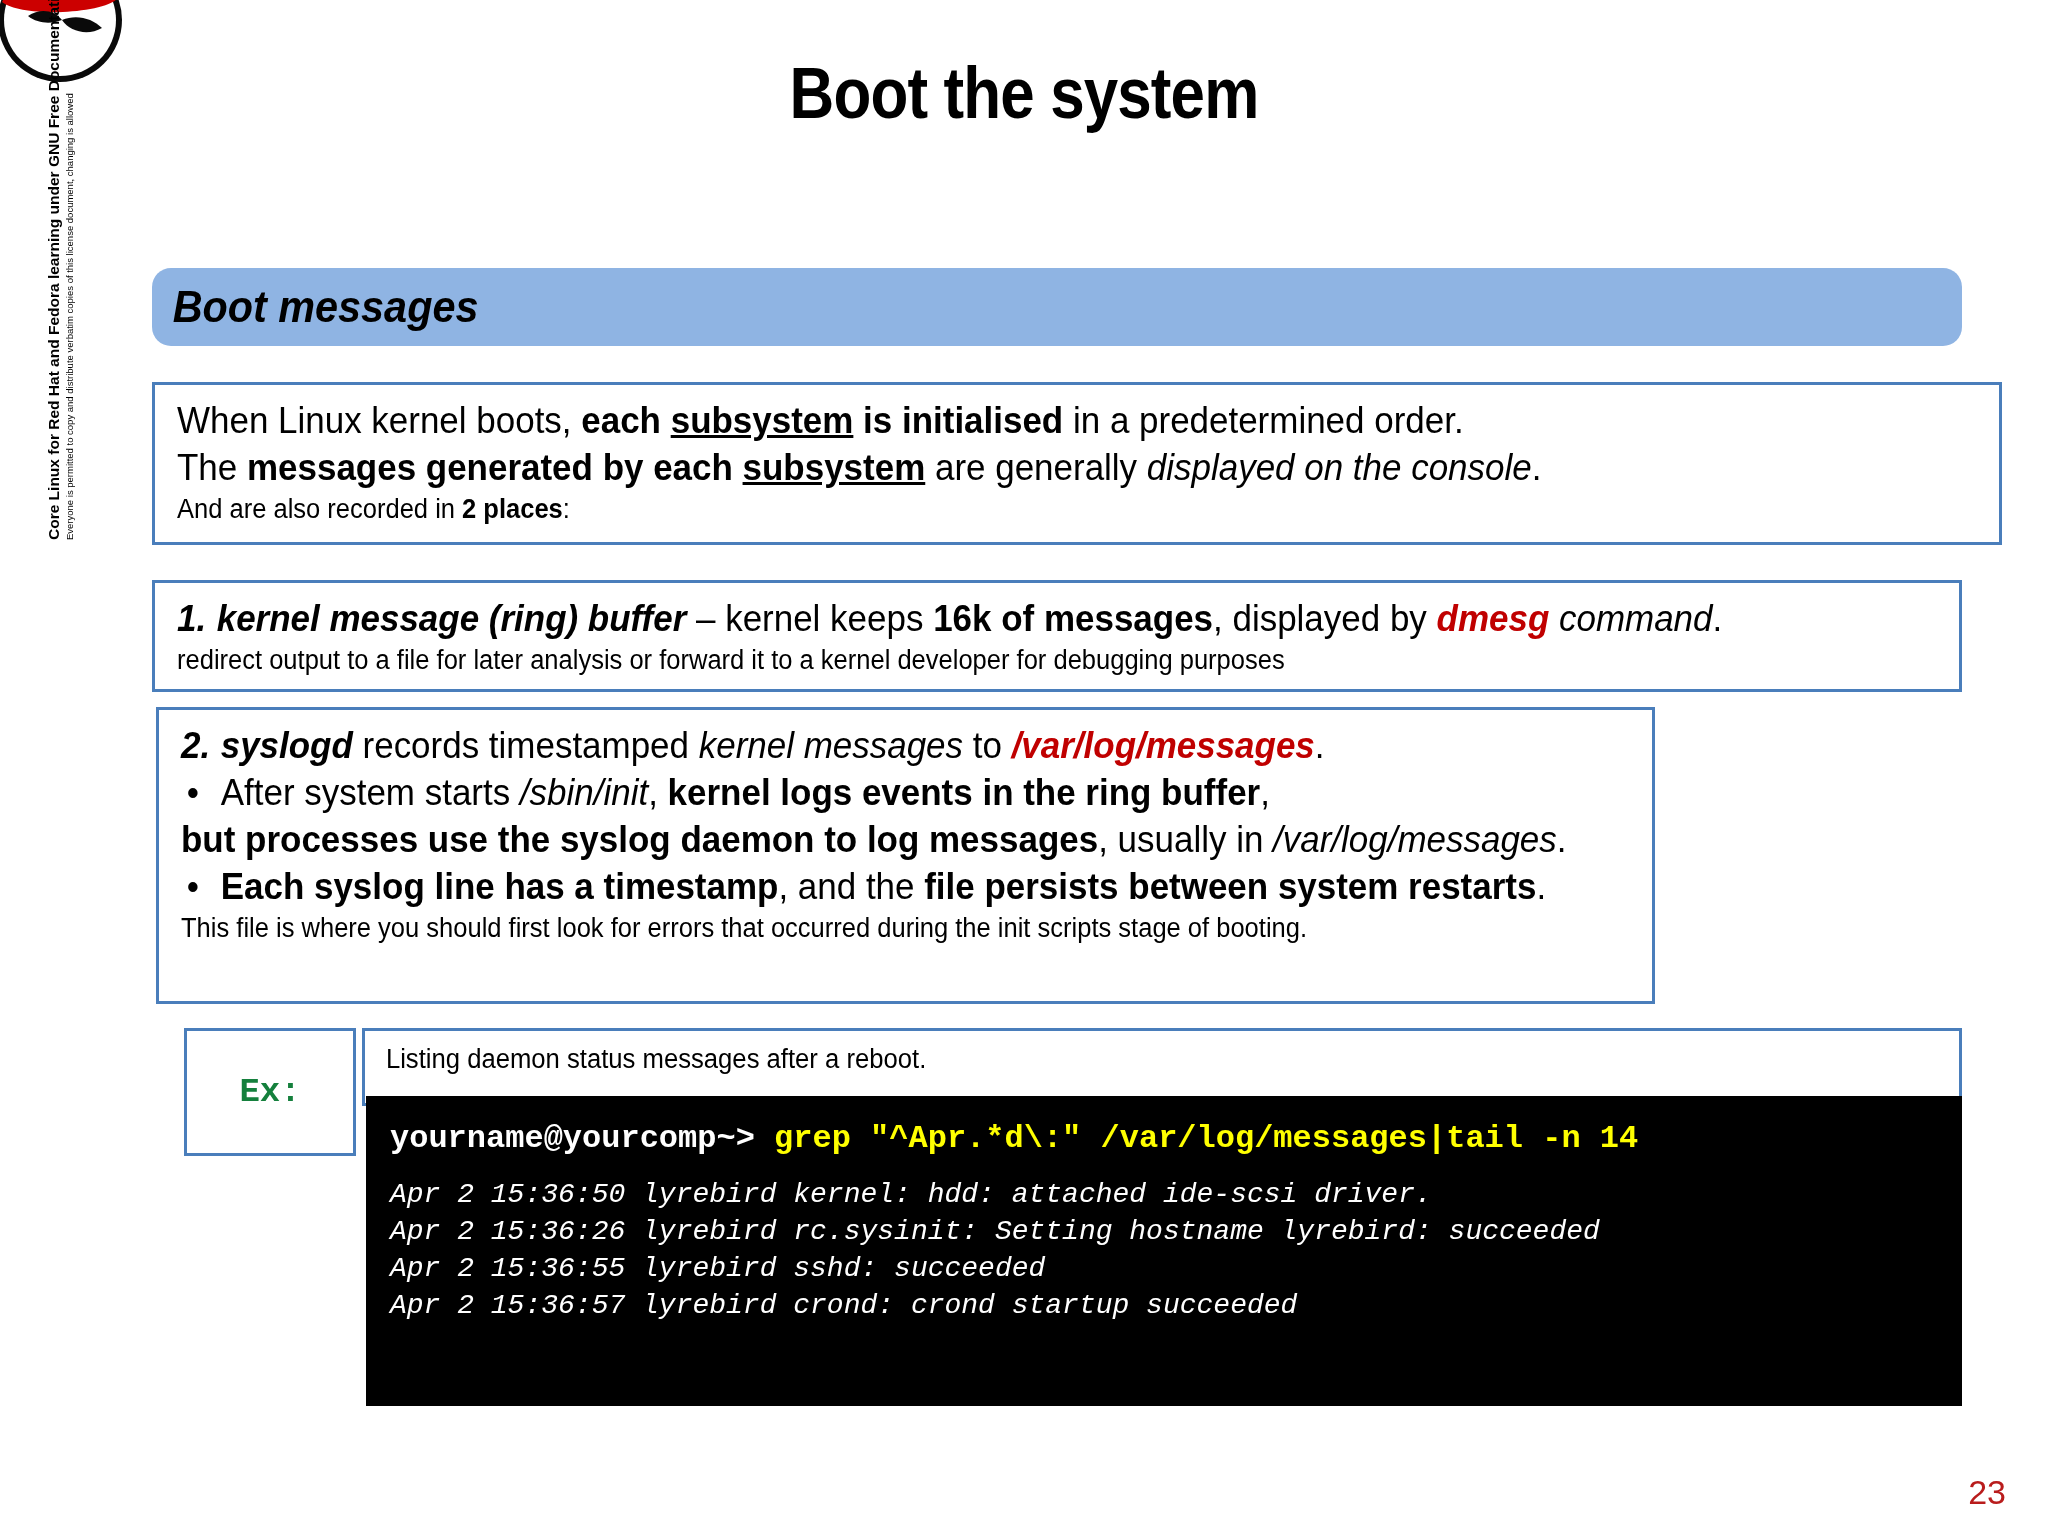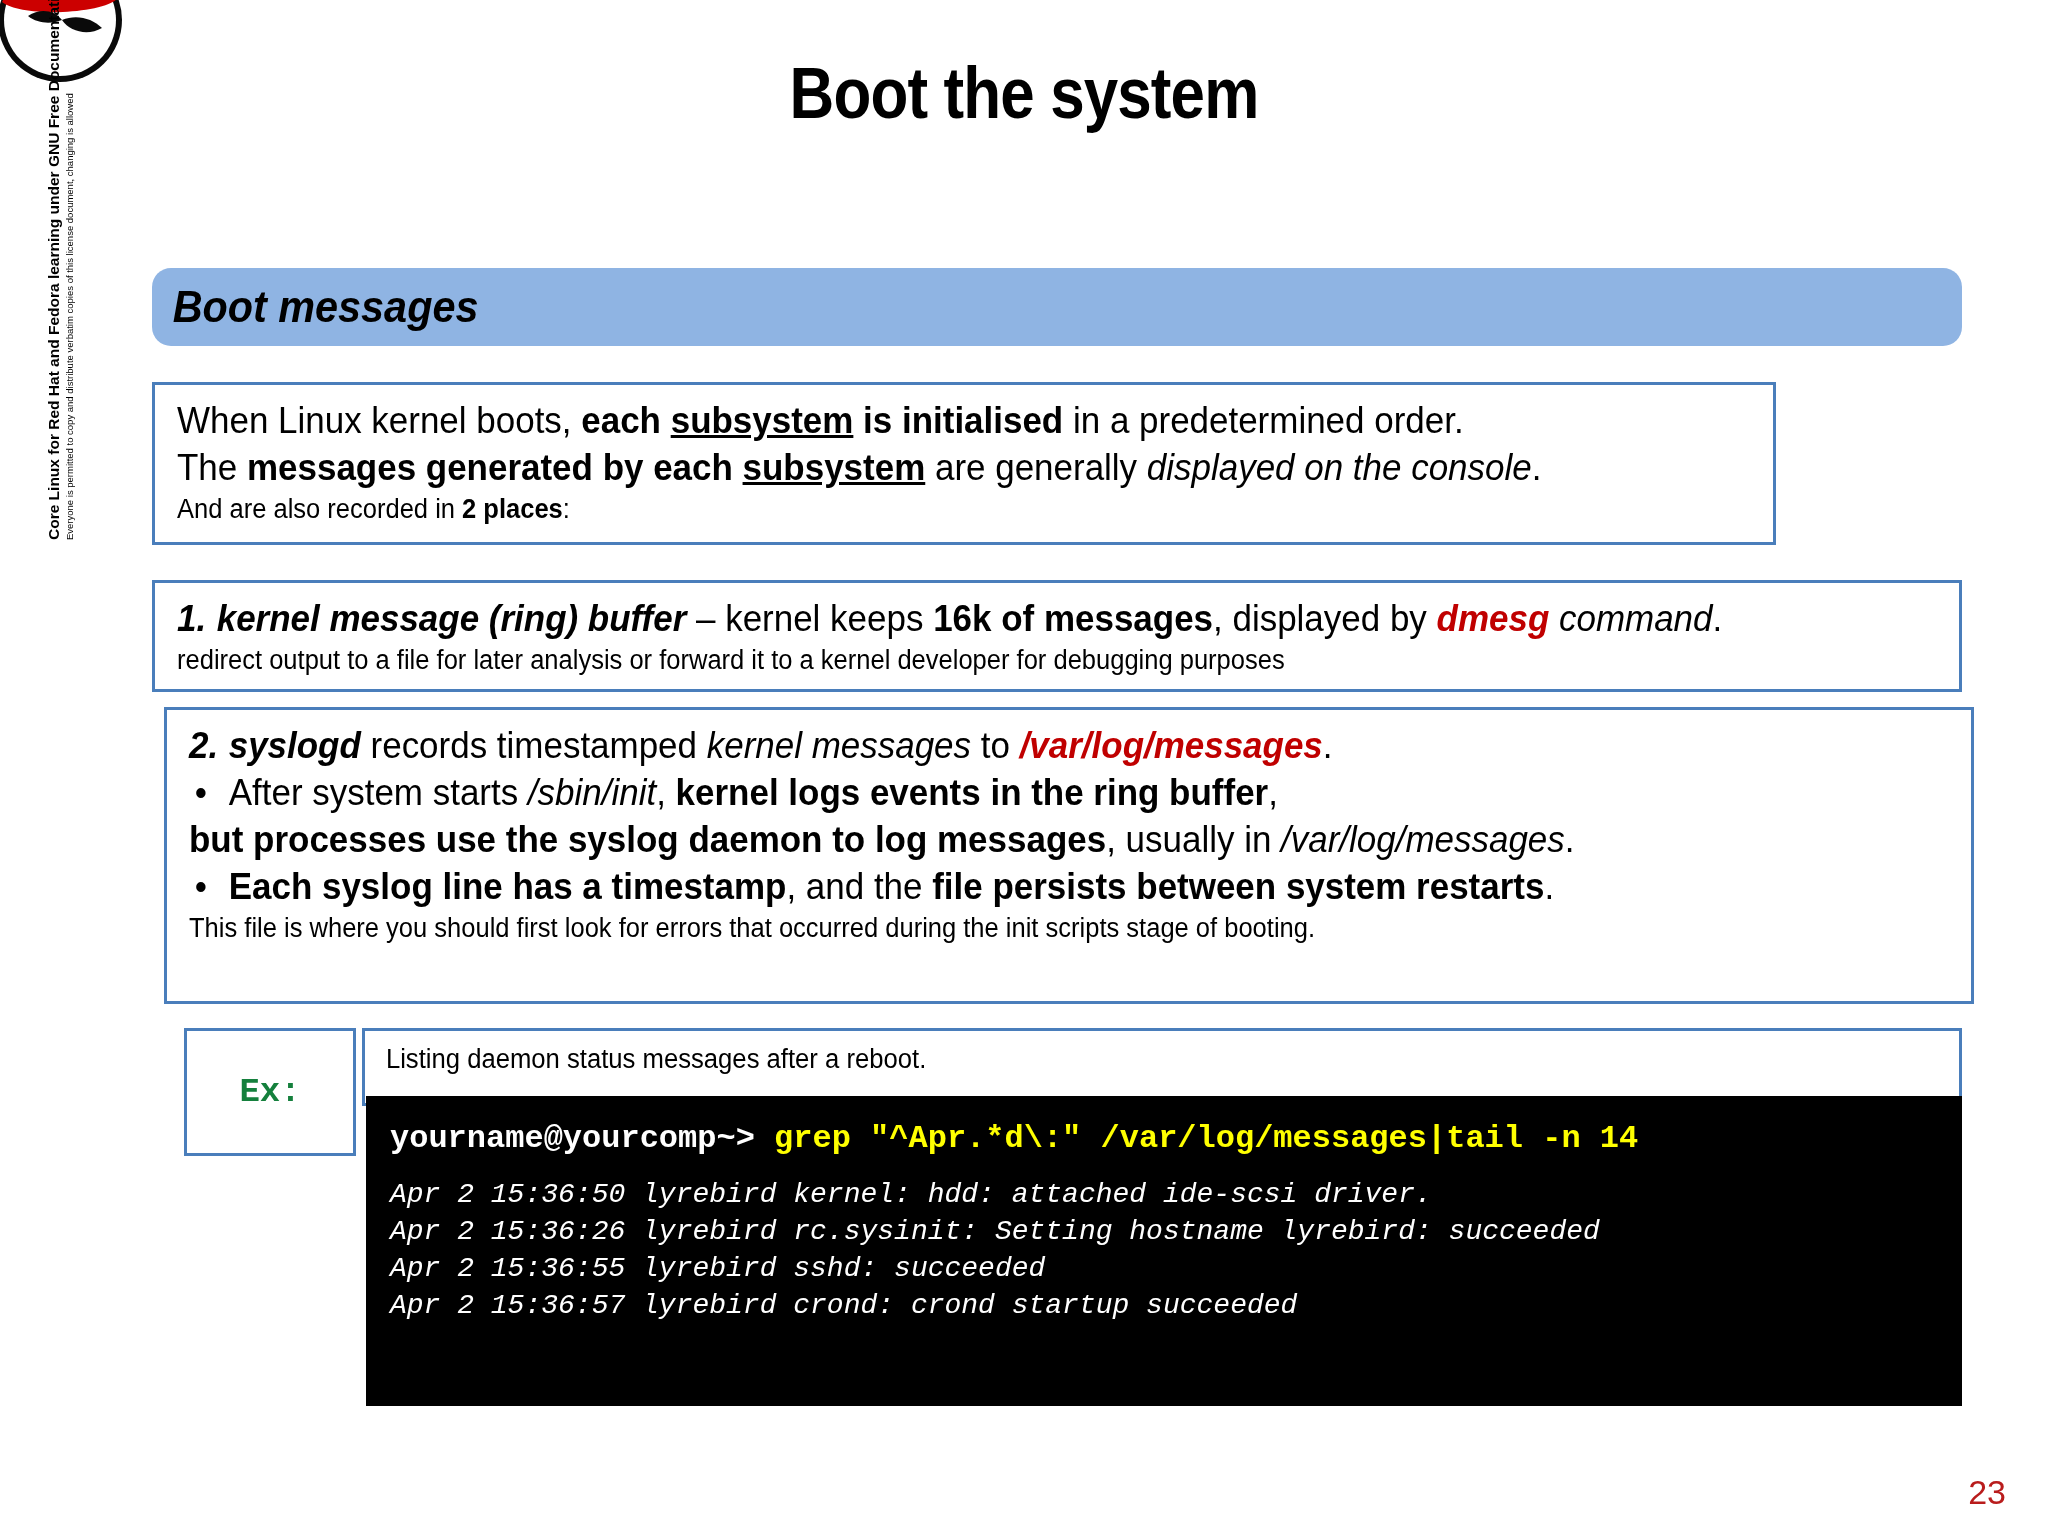--- a/index.html
+++ b/index.html
@@ -96,23 +96,23 @@
   }
 
   
   .box {
     position: absolute;
     border: 3px solid #4A7EBB;
     background: #ffffff;
     box-sizing: border-box;
   }
 
-  #box-intro { left: 152px; top: 382px; width: 1624px; height: 163px; }
+  #box-intro { left: 152px; top: 382px; width: 1850px; height: 163px; }
   #box-item1 { left: 152px; top: 580px; width: 1810px; height: 112px; }
-  #box-item2 { left: 164px; top: 707px; width: 1810px; height: 297px; }
+  #box-item2 { left: 156px; top: 707px; width: 1499px; height: 297px; }
   #box-ex    { left: 184px; top: 1028px; width: 172px; height: 128px; }
   #box-caption { left: 362px; top: 1028px; width: 1600px; height: 78px; }
 
   .box-inner { padding: 12px 22px 0 22px; }
 
   
   .ln {
     color: #000;
     white-space: nowrap;
     transform: scaleX(0.945);

